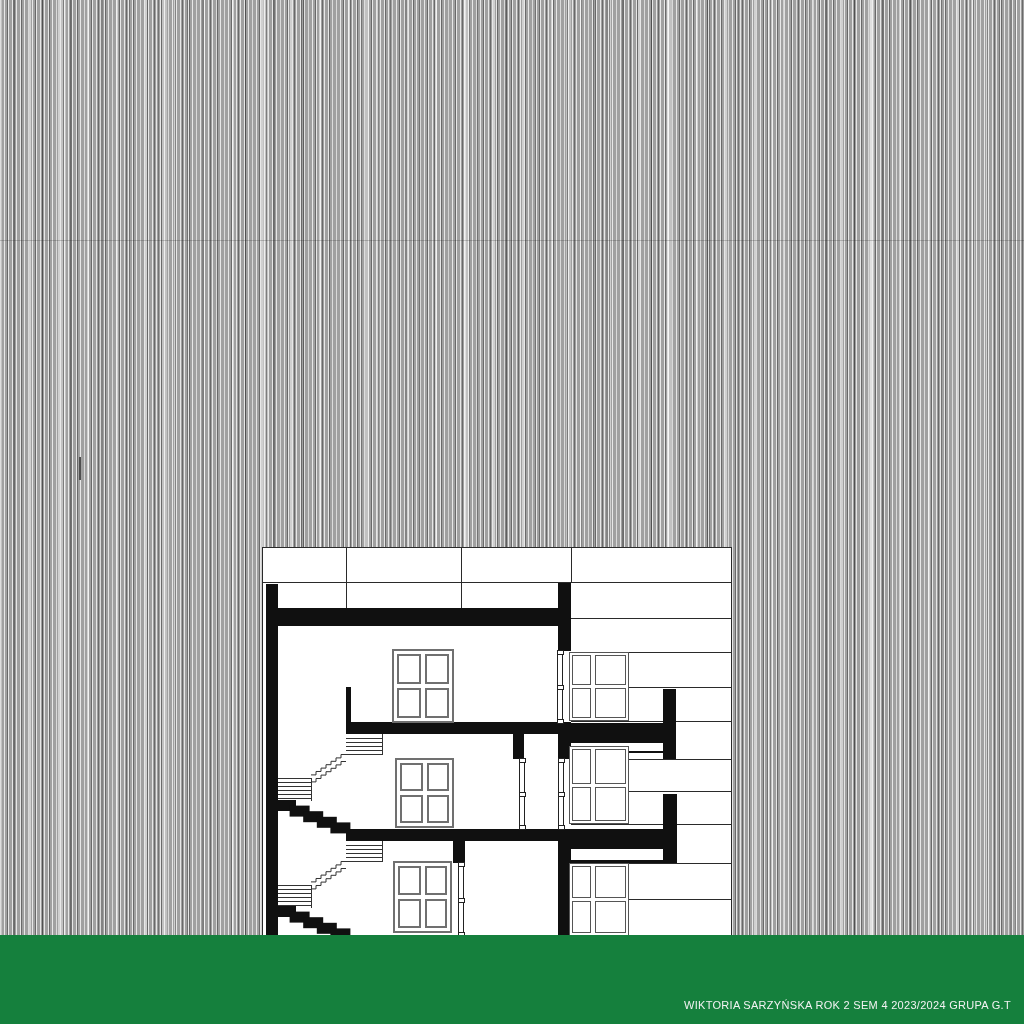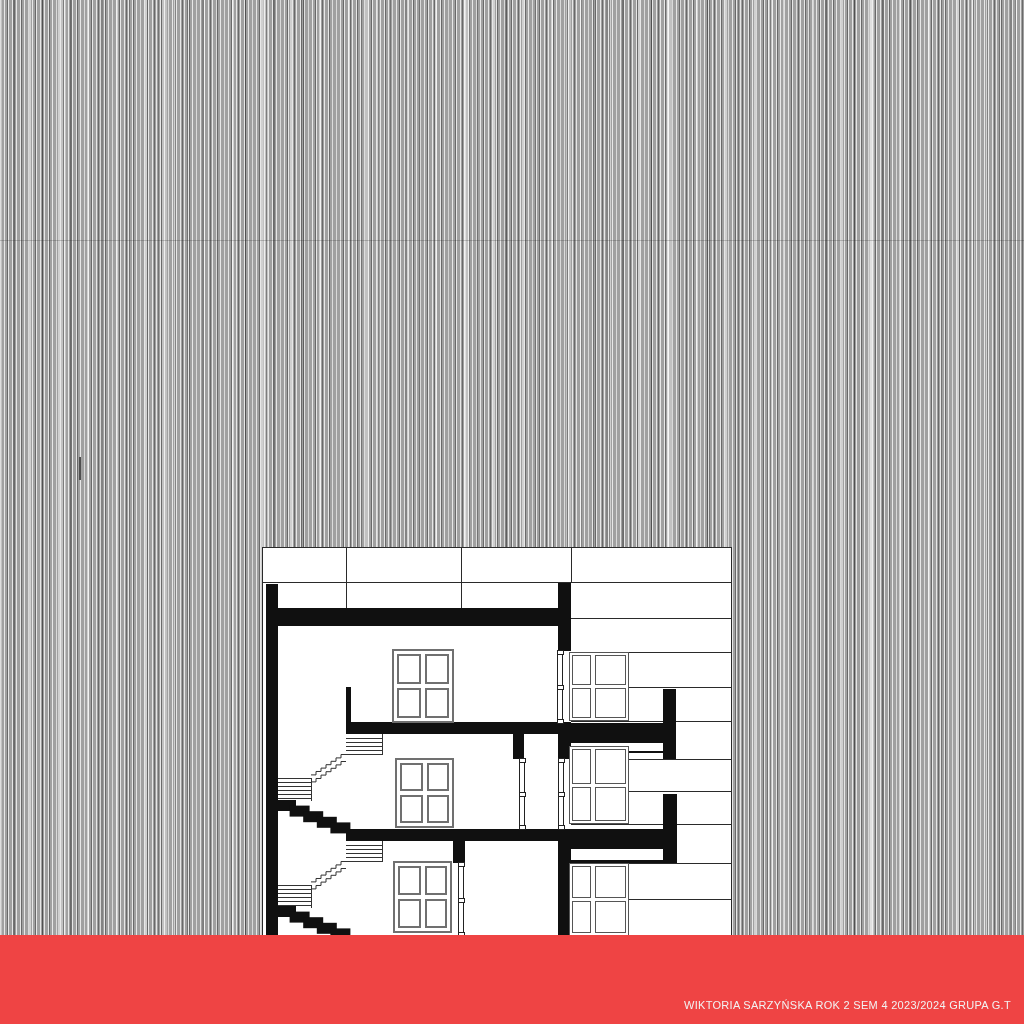--- a/index.html
+++ b/index.html
@@ -30,21 +30,21 @@
   .fwin{position:absolute;background:#fff;border:1px solid #555;padding:2px;
         display:grid;grid-template-columns:19px 1fr;grid-template-rows:1fr 1fr;gap:3px 4px;box-sizing:border-box;}
   .fwin div{border:1px solid #555;background:#fff;}
   
   .thin{position:absolute;width:6px;background:#fff;border-left:1.5px solid #222;
         border-right:1.5px solid #222;box-sizing:border-box;}
   .thin i{position:absolute;left:-1.5px;width:5px;height:3px;background:#fff;border:1px solid #222;}
   .thin i.n1{top:-1px}.thin i.n2{top:calc(50% - 2px)}.thin i.n3{bottom:-1px}
 
   
-  .ground{position:absolute;left:0;top:935px;width:1024px;height:89px;background:#ef4444;}
+  .ground{position:absolute;left:0;top:935px;width:1024px;height:89px;background:#15803d;}
   .caption{position:absolute;right:13px;top:64px;color:#f2f2f2;font-size:11px;
            letter-spacing:.3px;white-space:nowrap;}
 </style>
 </head>
 <body>
 
 <div class="canvas">
   <div class="backdrop"></div>
   <div class="bg-hline"></div>
   <div class="bg-dash"></div>

